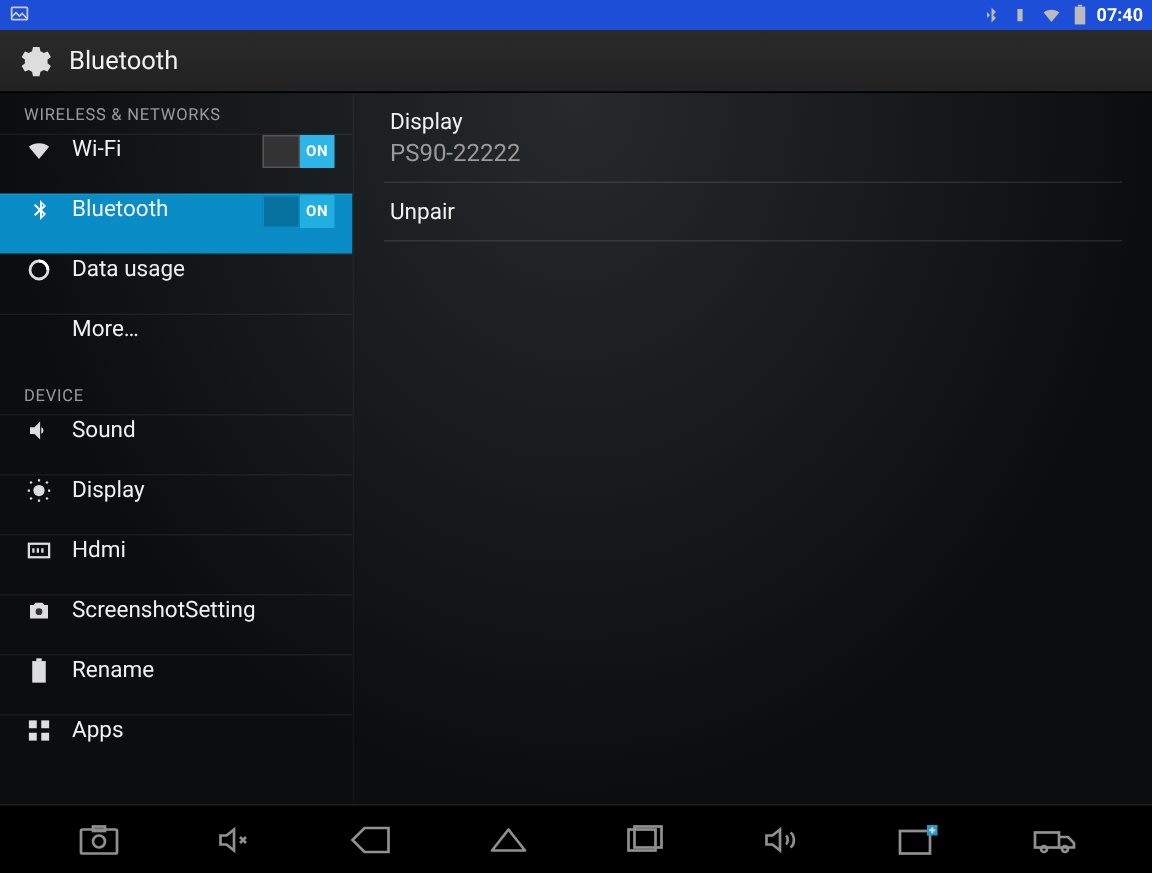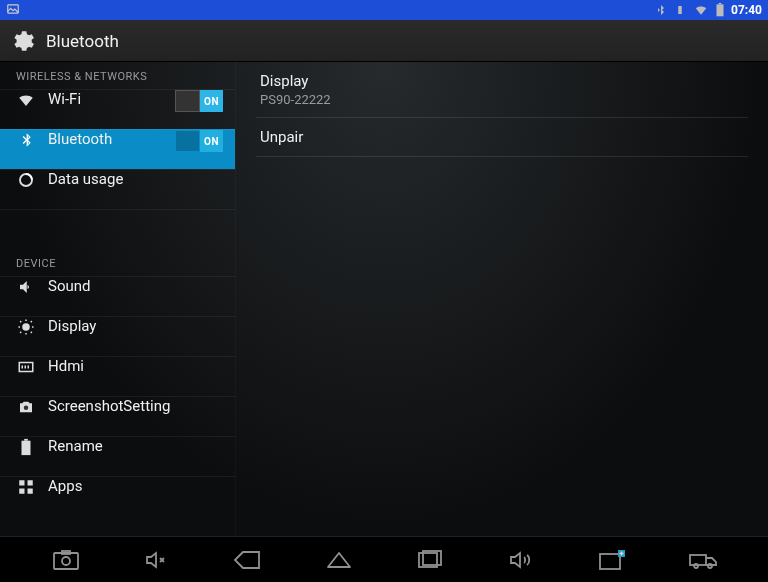--- a/index.html
+++ b/index.html
@@ -95,21 +95,21 @@
   .detail {
     flex: 1;
     padding: 0 20px;
   }
   .detail-item {
     padding: 10px 4px;
     border-bottom: 1px solid rgba(255,255,255,0.1);
     cursor: pointer;
   }
   .detail-item .primary { font-size: 15px; color: #f0f0f0; }
-  .detail-item .secondary { font-size: 13px; color: #9a9a9a; margin-top: 2px; }
+  .detail-item .secondary { font-size: 16px; color: #9a9a9a; margin-top: 2px; }
   .nav-bar {
     height: 46px;
     background: #000;
     border-top: 1px solid #222;
     display: flex;
     align-items: center;
     justify-content: space-around;
     padding: 0 20px;
   }
   .nav-btn {
@@ -202,20 +202,21 @@
         <svg width="18" height="18" viewBox="0 0 24 24" fill="none" stroke="#ddd" stroke-width="2.5">
             <circle cx="12" cy="12" r="8"></circle>
             <path d="M12 4a8 8 0 018 8" stroke="#fff"></path>
           </svg>
       </span>
       <span class="label">Data usage</span>
     </div>
 
     <div class="item">
       <span class="icon-slot"></span>
+      <span class="label">More…</span>
     </div>
 
     <div class="section-header">DEVICE</div>
 
     <div class="item">
       <span class="icon-slot">
         <svg width="18" height="18" viewBox="0 0 24 24" fill="#ddd">
             <path d="M4 9v6h4l5 5V4L8 9H4zm12 3a3 3 0 00-2-2.8v5.6A3 3 0 0016 12z"></path>
           </svg>
       </span>

